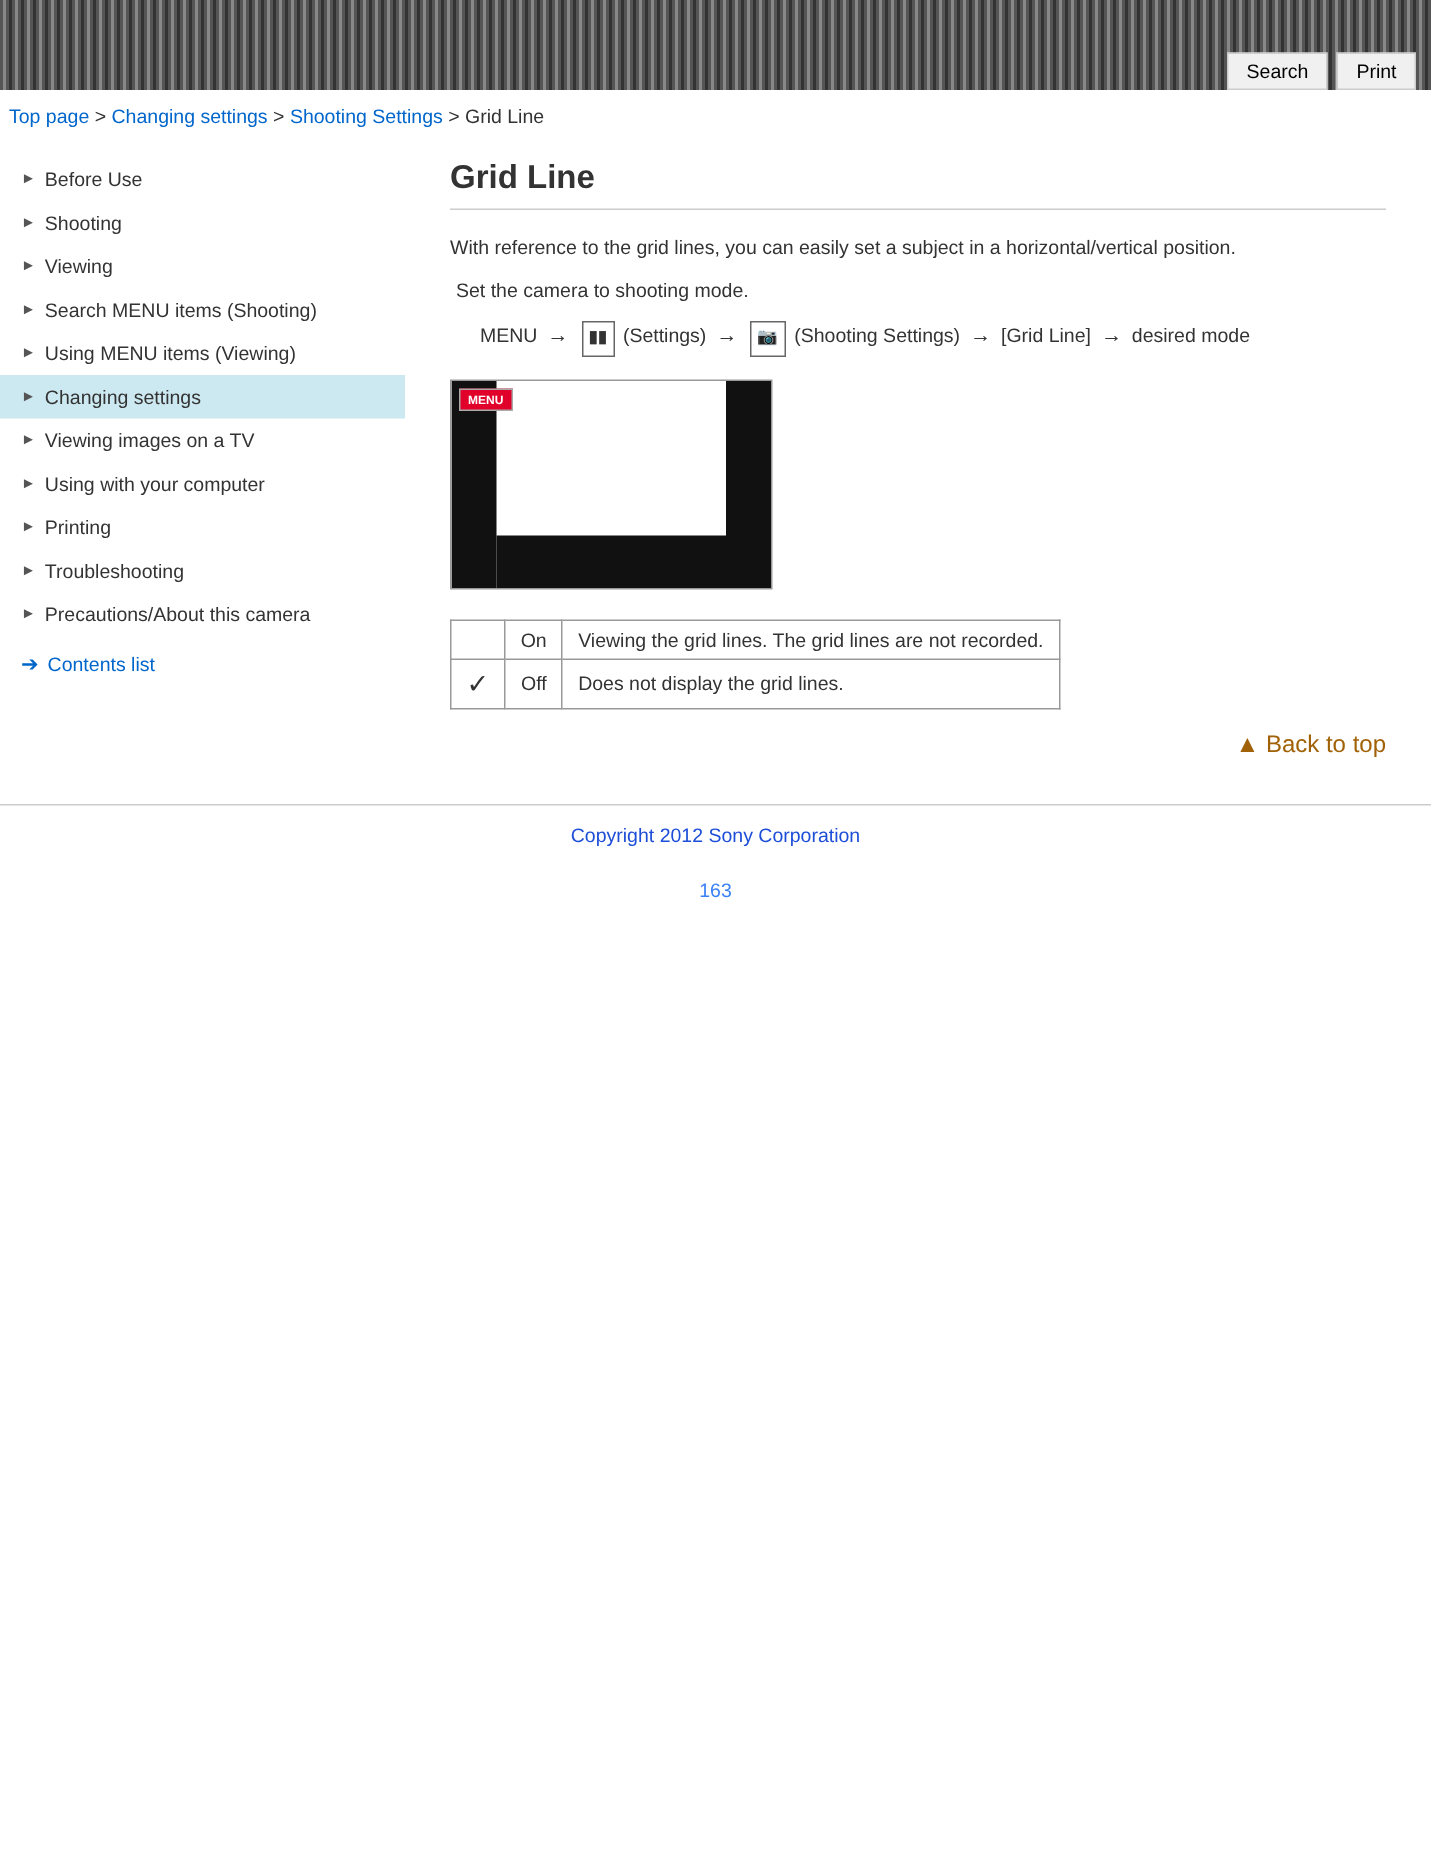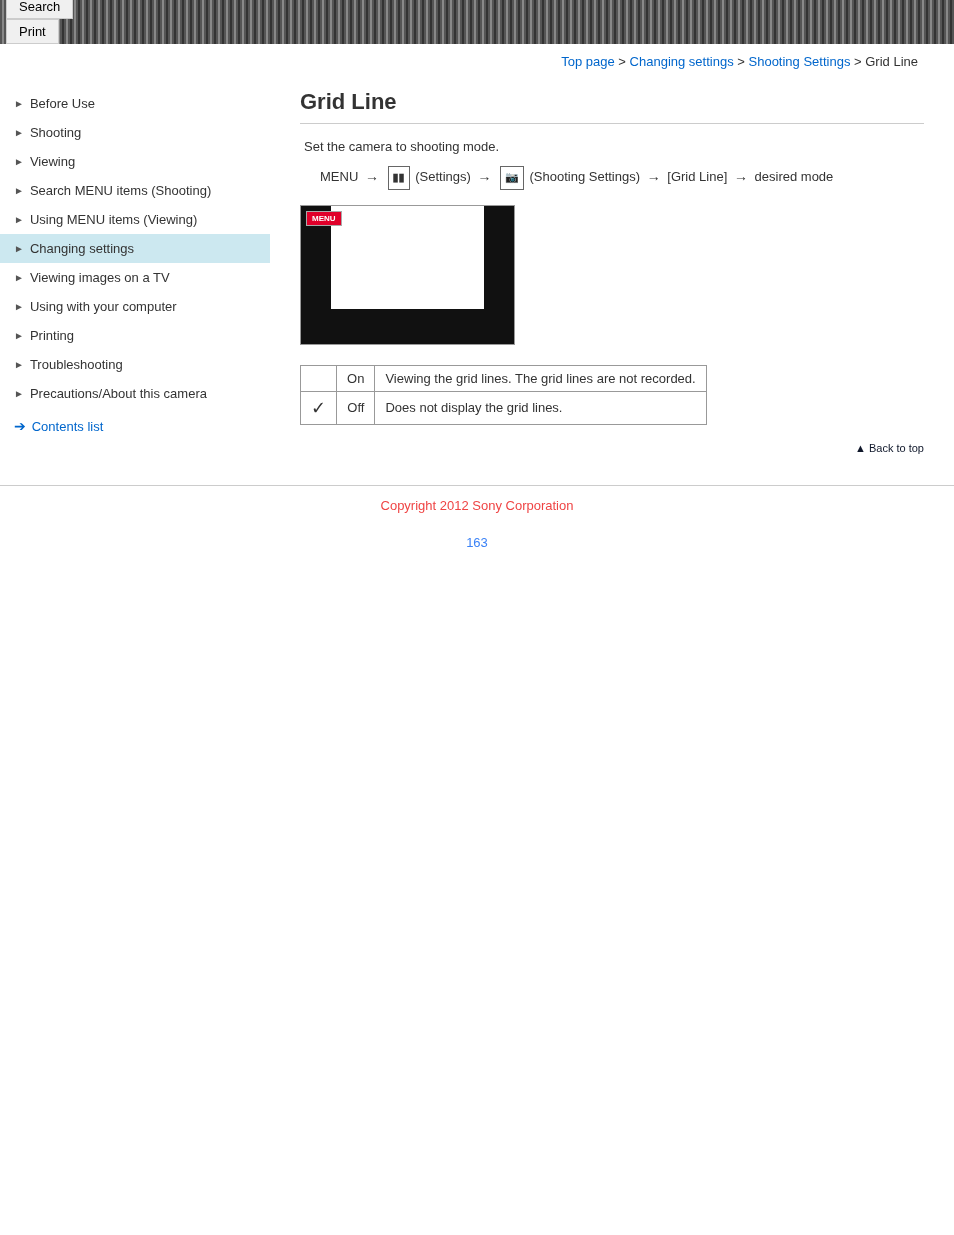--- a/index.html
+++ b/index.html
@@ -7,40 +7,38 @@
 
     
     .header {
       background: repeating-linear-gradient(
         90deg,
         #555 0px, #555 2px,
         #888 2px, #888 4px,
         #555 4px, #555 6px,
         #333 6px, #333 8px
       );
-      height: 44px;
+      height: 60px;
       display: flex;
-      align-items: flex-start;
+      align-items: flex-end;
       justify-content: flex-end;
       padding-right: 10px;
-      flex-direction: column;
     }
     .header-btn {
       background: #f0f0f0;
       border: 1px solid #ccc;
       padding: 4px 12px;
       cursor: pointer;
       font-size: 13px;
       margin-left: 6px;
     }
 
     
     .breadcrumb {
-      text-align: right;
-      padding: 10px 36px;
+      padding: 10px 6px;
       font-size: 13px;
     }
     .breadcrumb a { color: #0066cc; text-decoration: none; }
     .breadcrumb span { color: #333; }
 
     
     .main-layout {
       display: flex;
       width: 100%;
     }
@@ -210,32 +208,32 @@
       font-size: 18px;
       color: #333;
     }
 
     
     .back-to-top {
       text-align: right;
       padding: 15px 0 10px 0;
     }
     .back-to-top a {
-      color: #0f172a;
+      color: #a16207;
       text-decoration: none;
-      font-size: 11px;
+      font-size: 16px;
     }
 
     
     .footer {
       border-top: 1px solid #ccc;
       text-align: center;
       padding: 12px;
       font-size: 13px;
-      color: #ef4444;
+      color: #1d4ed8;
     }
 
     .page-number {
       text-align: center;
       padding: 10px;
       font-size: 13px;
       color: #3b82f6;
     }
   </style>
 </head>
@@ -308,20 +306,21 @@
     <a href="#" class="contents-list-link">
       <span class="arrow-icon">➔</span>
       <span>Contents list</span>
     </a>
   </div>
 
   <div class="content">
 
     <div class="page-title">Grid Line</div>
 
+    <p class="content-desc">With reference to the grid lines, you can easily set a subject in a horizontal/vertical position.</p>
 
     <p class="content-step">Set the camera to shooting mode.</p>
 
     <div class="menu-instruction">
       <span>MENU</span>
       <span class="arrow-sym">→</span>
       <span class="icon-box">▮▮</span>
       <span>(Settings)</span>
       <span class="arrow-sym">→</span>
       <span class="cam-icon">📷</span>

